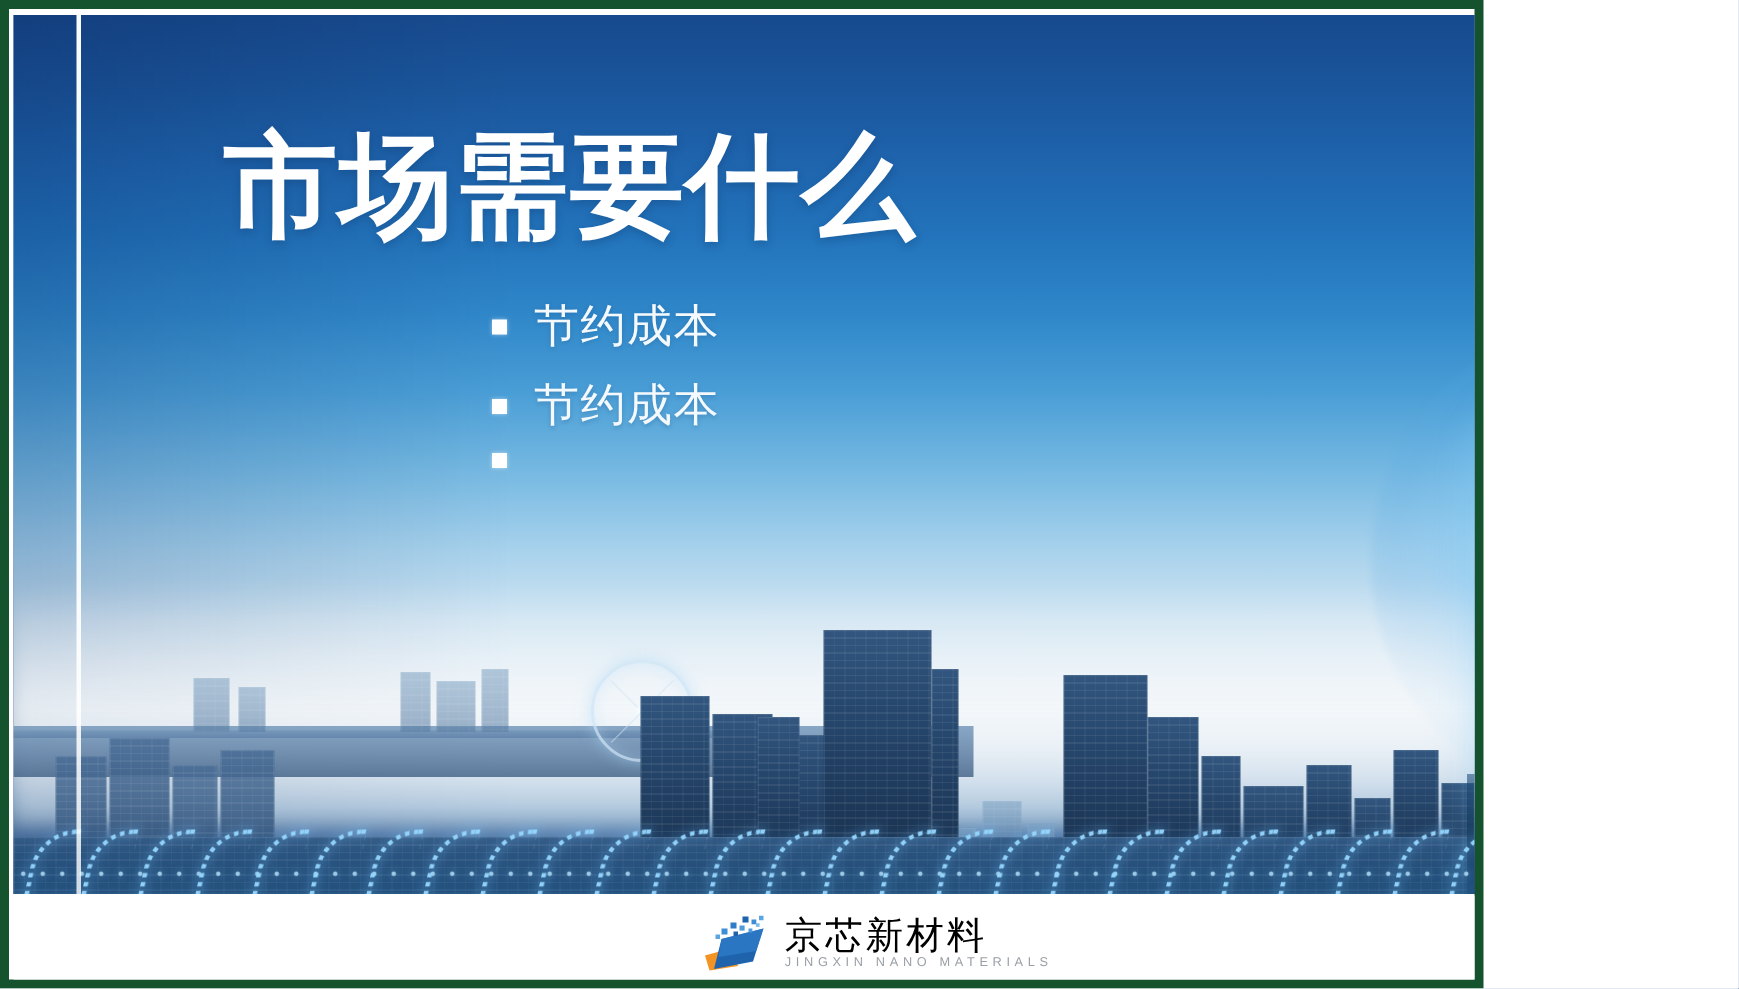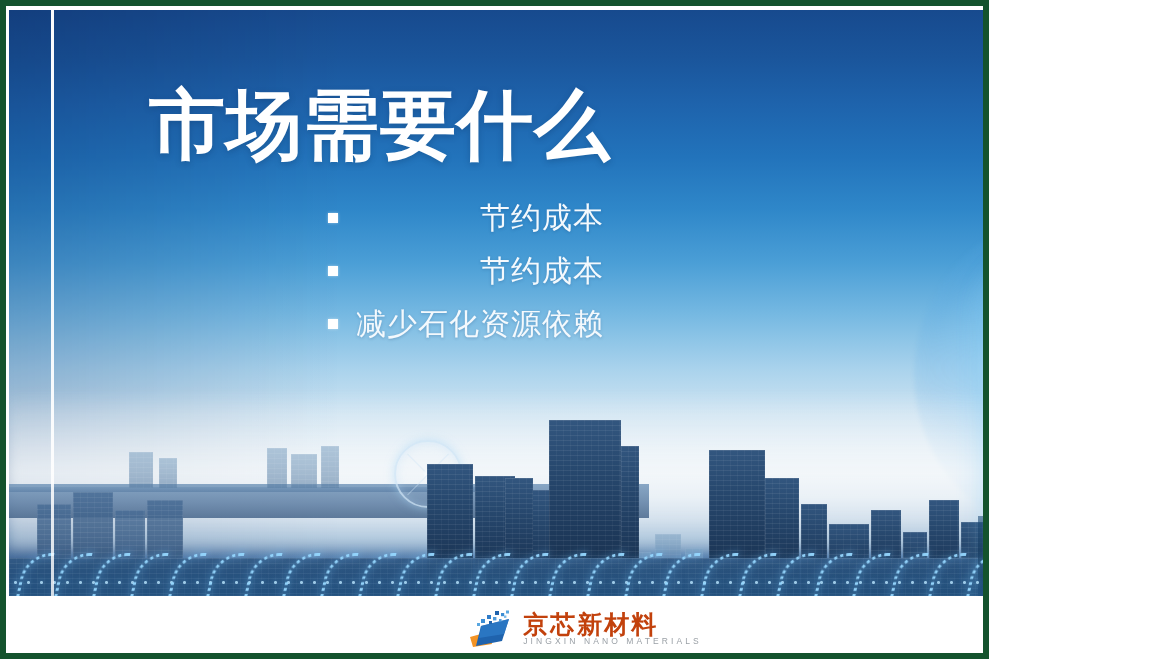--- a/index.html
+++ b/index.html
@@ -227,21 +227,21 @@
   
   .footer{
     position:absolute;left:3px;top:591px;width:1152px;height:64px;
     background:#ffffff;
     display:flex;align-items:center;justify-content:center;
   }
   .logo{display:flex;align-items:center;gap:9px;}
   .logo-mark{position:relative;width:46px;height:38px;flex:0 0 46px;}
   .logo-text{display:flex;flex-direction:column;line-height:1;}
   .logo-cn{
-    font-size:25px;font-weight:bold;color:#c2410c;letter-spacing:2px;
+    font-size:25px;font-weight:normal;color:#000000;letter-spacing:2px;
   }
   .logo-en{
     font-size:8.5px;color:#9aa0a6;letter-spacing:3.1px;margin-top:0;
   }
 </style>
 </head>
 <body>
 
 <div class="slide">
 
@@ -419,21 +419,20 @@
     <li>
       <span class="sq"></span>
       <span>节约成本</span>
     </li>
     <li>
       <span class="sq"></span>
       <span>节约成本</span>
     </li>
     <li>
       <span class="sq"></span>
-      <span>减少石化资源依赖</span>
     </li>
   </ul>
 
   <div class="footer">
     <div class="logo">
       <span class="logo-mark">
         <svg width="46" height="38" viewBox="0 0 46 38" xmlns="http://www.w3.org/2000/svg">
 
           <path d="M2 27 L20 22 L24 34 L5 37 Z" fill="#f39324"></path>
 

